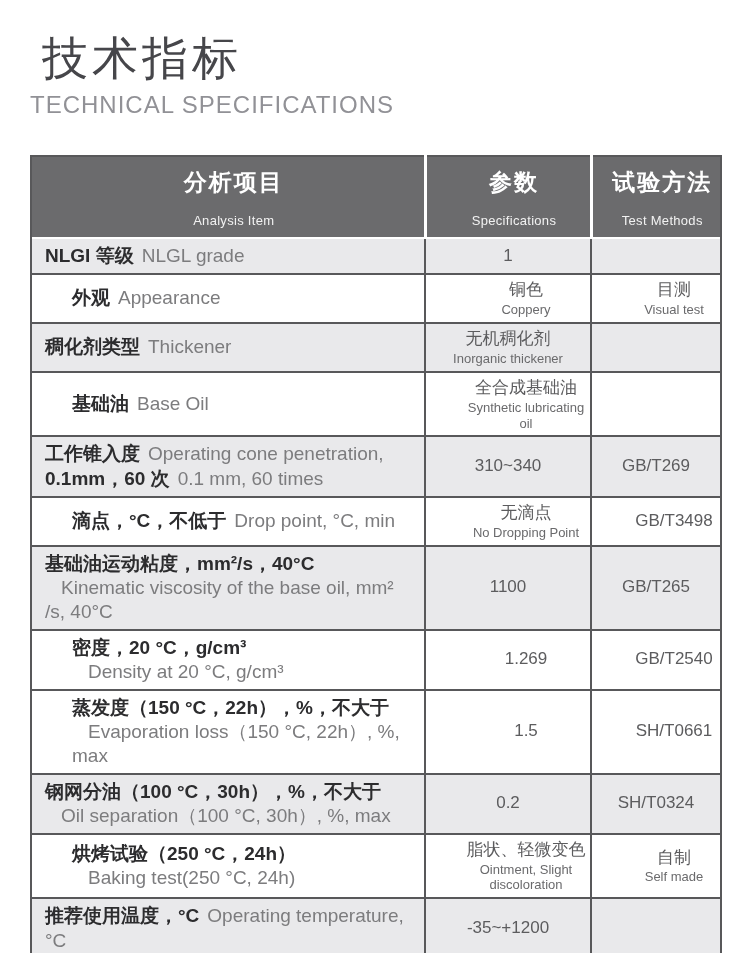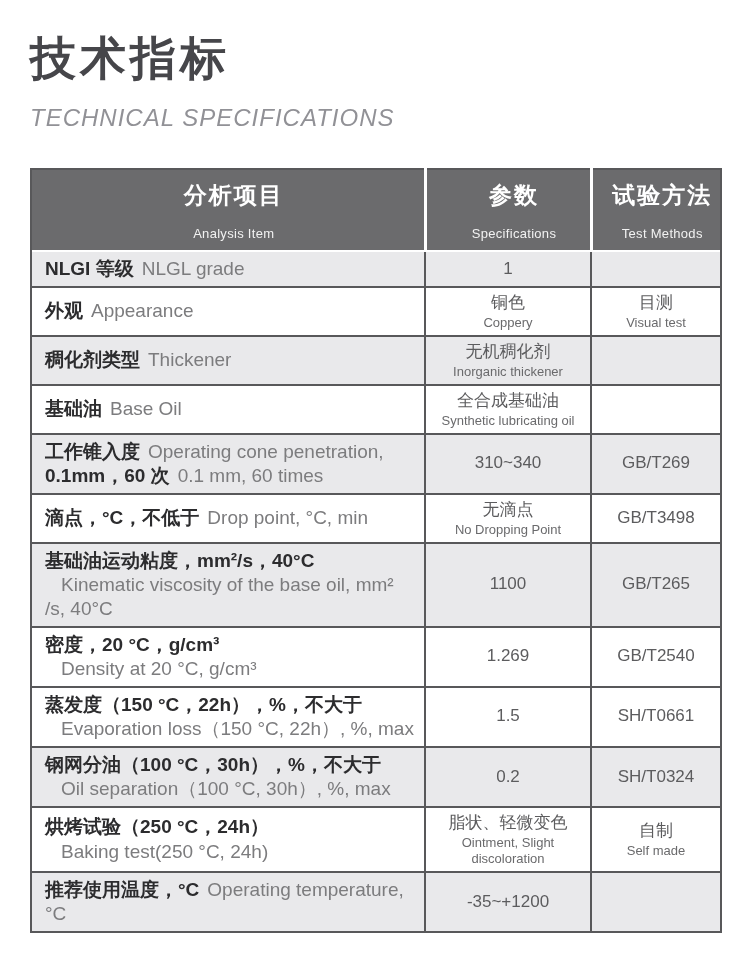--- a/index.html
+++ b/index.html
@@ -8,31 +8,31 @@
     width: 750px;
     height: 953px;
     box-sizing: border-box;
     padding: 32px 30px 0 30px;
     overflow: hidden;
     background: #ffffff;
     font-family: "Liberation Sans", "DejaVu Sans", sans-serif;
   }
   .title-zh {
     font-size: 46px;
-    font-weight: bold;
+    font-weight: normal;
     color: #46464a;
     letter-spacing: 4px;
     line-height: 1.15;
+    margin-left: 12px;
   }
   .title-en {
     font-size: 24px;
-    font-style: italic;
     color: #919196;
     letter-spacing: 1px;
-    margin-top: 19px;
+    margin-top: 6px;
   }
   table.spec-table {
     border-collapse: collapse;
     margin-top: 36px;
     width: 690px;
     table-layout: fixed;
     border: 2px solid #58585a;
   }
   thead th {
     background: #6b6b6d;
@@ -42,21 +42,21 @@
   }
   thead th + th { border-left: 3px solid #ffffff; }
   .th-zh { font-size: 23px; font-weight: bold; letter-spacing: 2px; }
   .th-en { font-size: 13px; font-weight: normal; color: #f2f2f2; margin-top: 15px; letter-spacing: 0.3px; }
   tbody td {
     border: 2px solid #58585a;
     vertical-align: middle;
   }
   tbody tr:first-child td { border-top: 2px solid #ffffff; }
   tr.shaded td { background: #e9e9eb; }
-  tr.plain td  { background: #ffffff; }
+  tr.plain td  { background: #ffffff; padding-left: 40px; }
   .label-cell { padding: 5px 8px 5px 13px; }
   .label-line { line-height: 1.28; }
   .label-line .zh {
     font-size: 19px;
     font-weight: bold;
     color: #2c2c2e;
   }
   .label-line .en {
     font-size: 19px;
     color: #7c7c7e;

